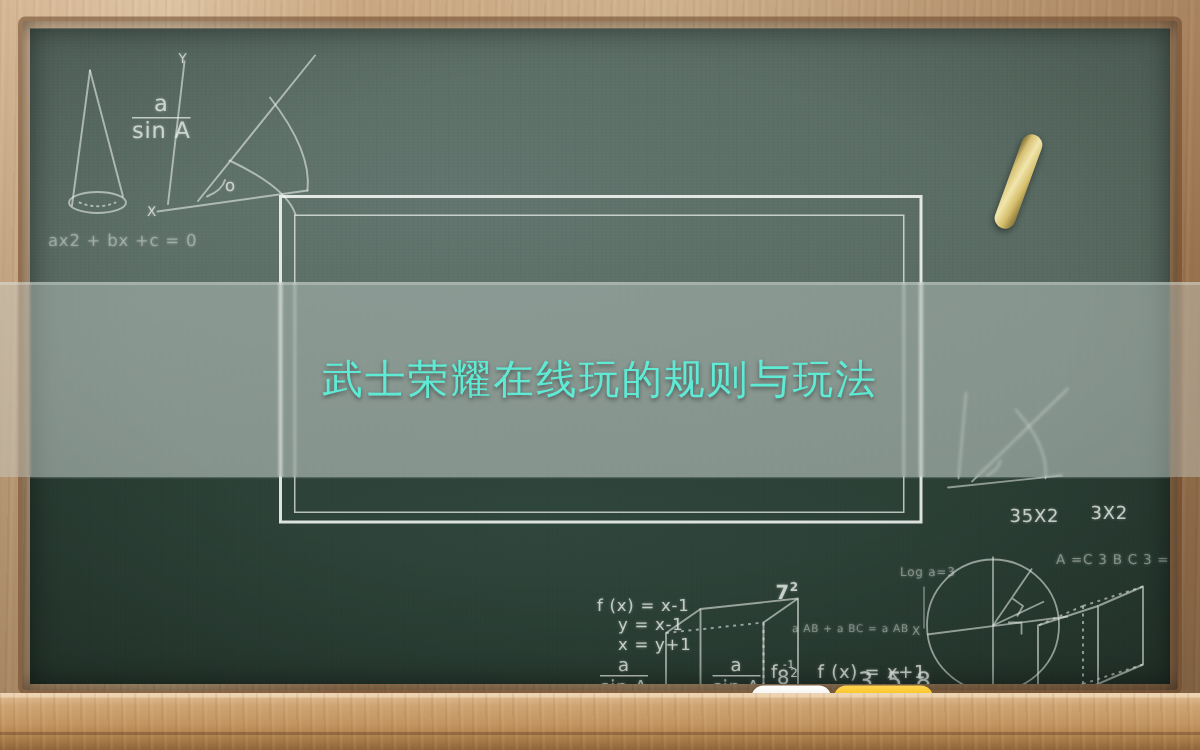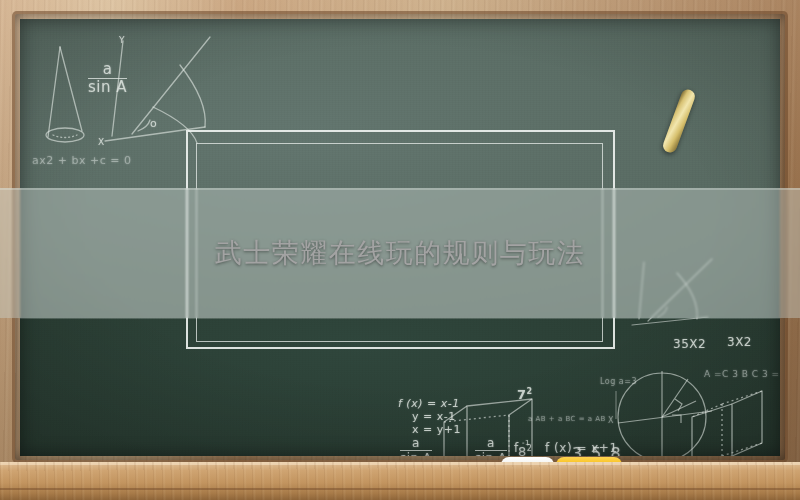--- a/index.html
+++ b/index.html
@@ -65,21 +65,21 @@
 
   
   .band{position:absolute;left:0;top:188px;width:800px;height:130px;
     background:rgba(205,214,209,.40);
     backdrop-filter:blur(1px);}
   .band-top-hl{position:absolute;left:0;top:0;width:100%;height:2px;
     background:rgba(235,240,237,.28);}
 
   .title{position:absolute;left:0;top:188px;width:800px;height:130px;
     display:flex;align-items:center;justify-content:center;
-    color:#a3a3a3;font-size:27px;letter-spacing:1.5px;
+    color:#5eead4;font-size:27px;letter-spacing:1.5px;
     font-family:"DejaVu Sans","Liberation Sans",sans-serif;
     text-shadow:0 1px 3px rgba(0,0,0,.45);}
 
   
   .chalk-stick-tilt{position:absolute;left:672px;top:88px;width:14px;height:66px;
     border-radius:7px;transform:rotate(20deg);
     background:linear-gradient(100deg,#6e5c28 0%,#d8c274 22%,#f2e6ae 45%,#d6bf6c 70%,#7d6a2f 100%);
     box-shadow:0 2px 5px rgba(0,0,0,.45);}
   .stick-white{position:absolute;left:501px;top:457px;width:53px;height:16px;
     border-radius:8px;
@@ -189,21 +189,21 @@
         </span>
       </div>
       <div class="chalk-txt" style="left:99px;top:16px;font-size:9px;">Y</div>
       <div class="chalk-txt" style="left:78px;top:118px;font-size:9px;">X</div>
       <div class="chalk-txt" style="left:130px;top:98px;font-size:11px;">o</div>
       <div class="chalk-txt dim" style="left:12px;top:135px;font-size:11px;">ax2 + bx +c = 0</div>
 
       <div class="chalk-txt" style="left:653px;top:318px;font-size:12px;">35X2</div>
       <div class="chalk-txt" style="left:707px;top:316px;font-size:12px;">3X2</div>
 
-      <div class="chalk-txt" style="left:378px;top:378px;font-size:11px;font-style:italic;">f (x) = x-1</div>
+      <div class="chalk-txt" style="left:378px;top:378px;font-size:11px;">f (x) = x-1</div>
       <div class="chalk-txt" style="left:392px;top:391px;font-size:11px;">y = x-1</div>
       <div class="chalk-txt" style="left:392px;top:404px;font-size:11px;">x = y+1</div>
 
       <div class="chalk-txt" style="left:497px;top:368px;font-size:13px;font-weight:bold;">
         <span>7</span><sup style="font-size:8px">2</sup>
       </div>
       <div class="chalk-txt" style="left:498px;top:425px;font-size:13px;text-align:center;">
         <span>8</span><sup style="font-size:8px">2</sup>
       </div>
 

